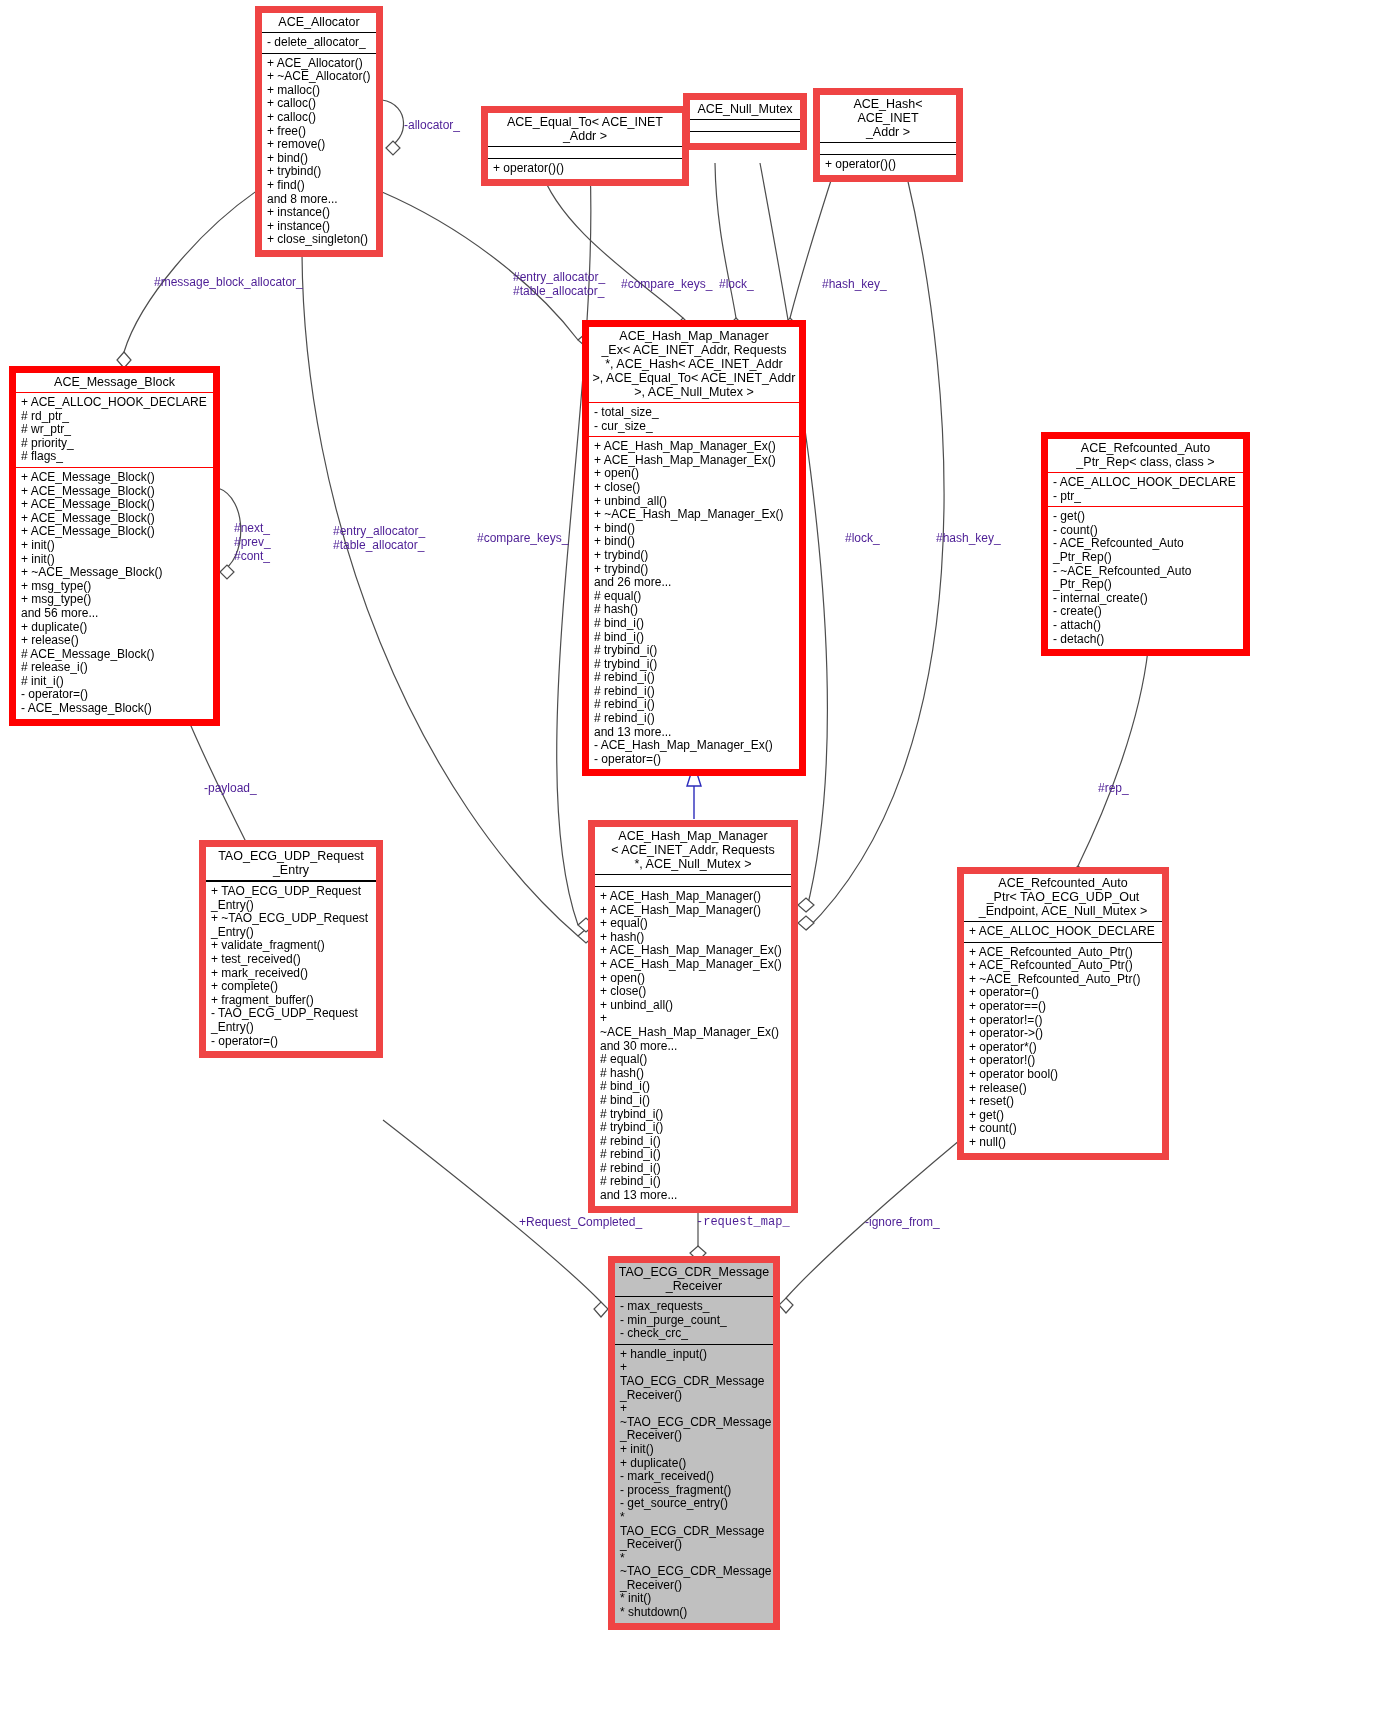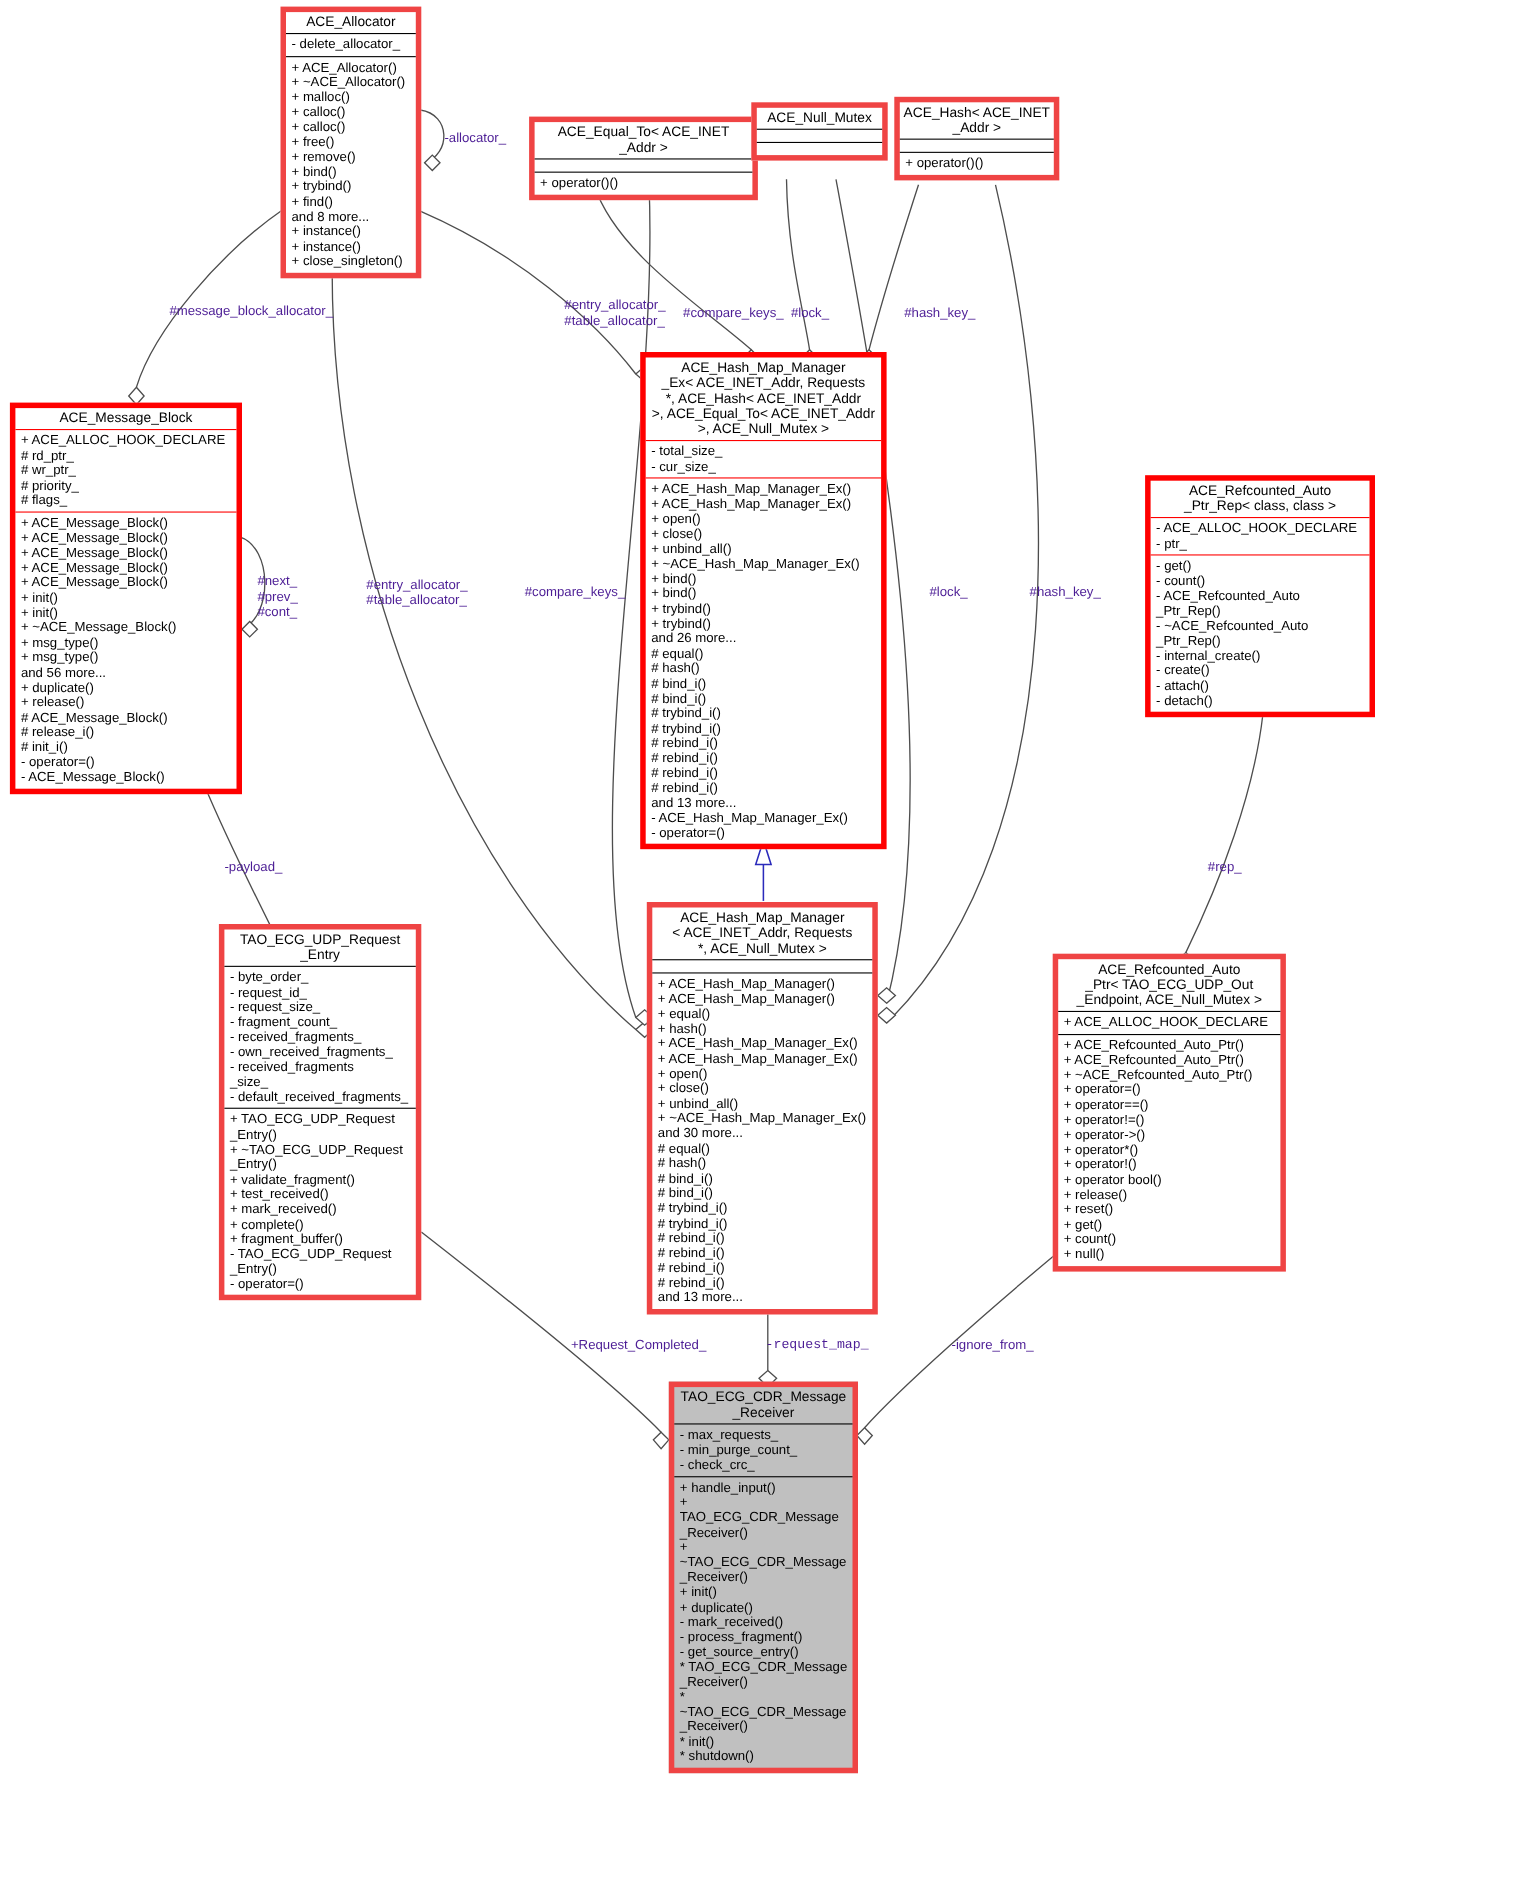--- a/index.html
+++ b/index.html
@@ -1,20 +1,20 @@
 <!DOCTYPE html>
 <html><head>
 <meta charset="utf-8">
 <style>
   html,body{margin:0;padding:0;background:#ffffff;}
   body{font-family:"Liberation Sans","DejaVu Sans",sans-serif;}
   #canvas{position:relative;width:1383px;height:1731px;background:#fff;overflow:hidden;}
   svg.edges{position:absolute;left:0;top:0;width:1383px;height:1731px;pointer-events:none;}
 
-  .uml{position:absolute;background:#ffffff;border:5px solid #ef4444;box-sizing:border-box;}
+  .uml{position:absolute;background:#ffffff;border:7px solid #ef4444;box-sizing:border-box;}
   .uml.red{border-color:#ff0000;}
   .uml.gray{background:#c0c0c0;}
   .uml .title{text-align:center;padding:2px 3px 3px 3px;font-size:12.5px;line-height:14px;color:#000;white-space:pre-line;}
   .uml .sep{height:0;border-top:1px solid #000;}
   .uml.red .sep{border-top-color:#ff0000;}
   .uml .compartment{padding:3px 4px 3px 5px;font-size:12px;line-height:13.6px;color:#000;}
   .uml .compartment .m{white-space:pre-line;}
   .uml .compartment.empty{height:11px;padding:0;}
 
   .elabel{position:absolute;font-size:12px;color:#4c1d95;line-height:14px;white-space:pre-line;}
@@ -304,31 +304,20 @@
 + get()
 + count()
 + null()</div>
       </div>
   </div>
 
   <div class="uml" style="left:199px;top:840px;width:184px;">
     <div class="title">TAO_ECG_UDP_Request
 _Entry</div>
     <div class="sep"></div>
-    <div class="compartment">
-        <div class="m">- byte_order_
-- request_id_
-- request_size_
-- fragment_count_
-- received_fragments_
-- own_received_fragments_
-- received_fragments
-_size_
-- default_received_fragments_</div>
-      </div>
     <div class="sep"></div>
     <div class="compartment">
         <div class="m">+ TAO_ECG_UDP_Request
 _Entry()
 + ~TAO_ECG_UDP_Request
 _Entry()
 + validate_fragment()
 + test_received()
 + mark_received()
 + complete()

